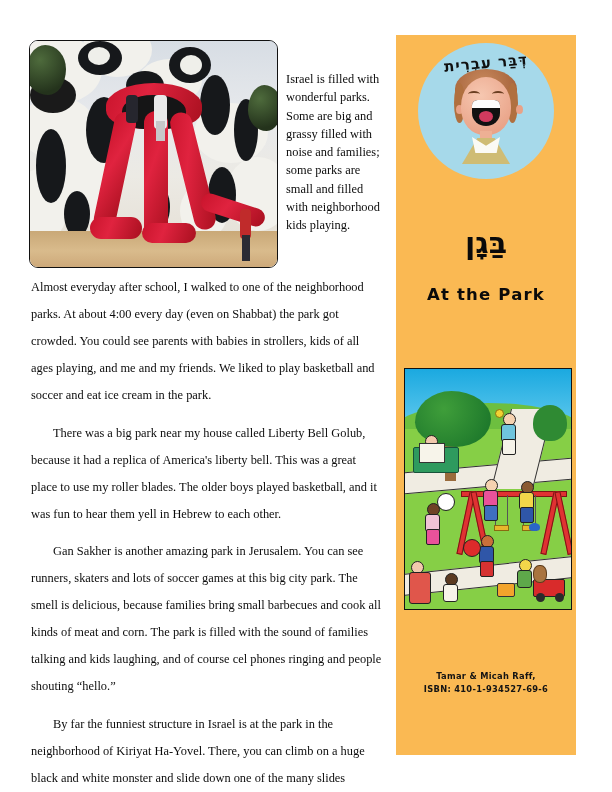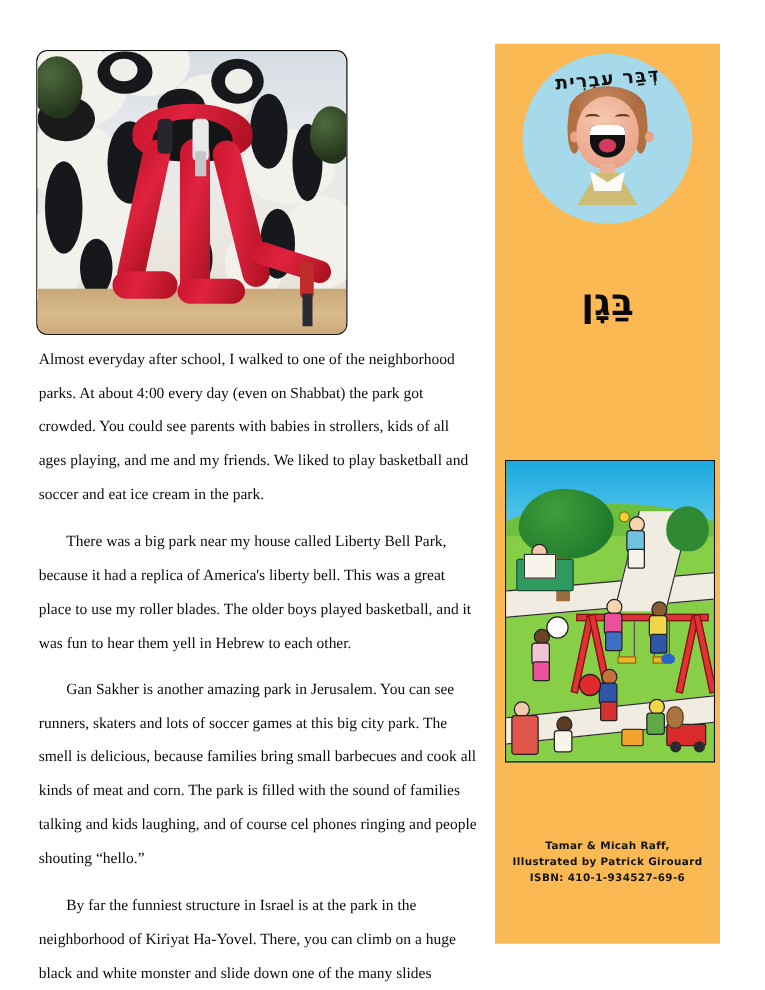--- a/index.html
+++ b/index.html
@@ -350,24 +350,25 @@
     <div class="red" style="left:112px; top:182px; width:54px; height:20px; border-radius:14px;"></div>
     <div class="red" style="left:170px; top:160px; width:66px; height:18px; transform: rotate(18deg); border-radius:12px;"></div>
 
     <div style="position:absolute; left:96px;  top:54px; width:12px; height:28px; background:#26262e; border-radius:4px;"></div>
     <div style="position:absolute; left:124px; top:54px; width:13px; height:34px; background:#e9e9ea; border-radius:4px;"></div>
     <div style="position:absolute; left:126px; top:80px; width:9px;  height:20px; background:#c7c7c9;"></div>
     <div style="position:absolute; left:210px; top:168px; width:11px; height:30px; background:#c02b2b; border-radius:4px;"></div>
     <div style="position:absolute; left:212px; top:194px; width:8px;  height:26px; background:#2b2b33;"></div>
   </div>
 
+  <div id="wraptext">Israel is filled with wonderful parks. Some are big and grassy filled with noise and families; some parks are small and filled with neighborhood kids playing.</div>
 
   <div id="bodytext">
     <p>Almost everyday after school, I walked to one of the neighborhood parks. At about 4:00 every day (even on Shabbat) the park got crowded. You could see parents with babies in strollers, kids of all ages playing, and me and my friends. We liked to play basketball and soccer and eat ice cream in the park.</p>
-    <p class="indent">There was a big park near my house called Liberty Bell Park, because it had a replica of America's liberty bell. This was a great place to use my roller blades. The older boys played basketball, and it was fun to hear them yell in Hebrew to each other.</p>
+    <p class="indent">There was a big park near my house called Liberty Bell Golub, because it had a replica of America's liberty bell. This was a great place to use my roller blades. The older boys played basketball, and it was fun to hear them yell in Hebrew to each other.</p>
     <p class="indent">Gan Sakher is another amazing park in Jerusalem. You can see runners, skaters and lots of soccer games at this big city park. The smell is delicious, because families bring small barbecues and cook all kinds of meat and corn. The park is filled with the sound of families talking and kids laughing, and of course cel phones ringing and people shouting “hello.”</p>
     <p class="indent"><span>By far the funniest structure in Israel is at the park in the neighborhood of Kiriyat Ha-Yovel. There, you can climb on a huge black and white monster and slide down one of the many slides coming out of his mouth. People come from all over Israel and the world to see the monster and take a picture. The monster structure is called </span><i>mefletzet</i><span>.</span></p>
   </div>
 
   <div id="sidebar">
 
     <div id="logo">
       <div id="logo-arc">דְּבַּר עִבְרִית</div>
       <div class="face-hair"></div>
       <div class="face-hair2"></div>
@@ -380,20 +381,21 @@
       <div class="face-mouth">
         <div class="face-teeth"></div>
         <div class="face-tongue"></div>
       </div>
       <div class="face-neck"></div>
       <div class="face-body"></div>
       <div class="face-collar"></div>
     </div>
 
     <div id="heb-title">בַּגָן</div>
+    <div id="en-title">At the Park</div>
 
     <div id="illus">
       <div class="il il-sky"></div>
       <div class="il il-hill-far"></div>
       <div class="il il-grass1"></div>
 
       <div class="il il-path" style="top:96px; transform: rotate(-5deg);"></div>
       <div class="il il-path" style="top:196px; transform: rotate(-6deg);"></div>
       <div class="il il-path" style="left:96px; top:40px; width:40px; height:80px; background:#f0ece2; border-left:1.2px solid #2f2f2f; border-right:1.2px solid #2f2f2f; border-top:none; border-bottom:none; transform: skewX(-14deg);"></div>
 
@@ -471,18 +473,17 @@
       <div class="wagon" style="left:128px; top:210px;"></div>
       <div class="wheel" style="left:131px; top:224px;"></div>
       <div class="wheel" style="left:150px; top:224px;"></div>
       <div style="position:absolute; left:128px; top:196px; width:12px; height:16px; border-radius:45%; background:#a9743f; border:1px solid #5d3d1c;"></div>
       <div style="position:absolute; left:92px; top:214px; width:16px; height:12px; background:#f2a42c; border:1px solid #333; border-radius:2px;"></div>
       <div style="position:absolute; left:124px; top:154px; width:11px; height:8px; border-radius:50% 50% 40% 40%; background:#2a66c8;"></div>
     </div>
 
     <div id="credits">
       <div>Tamar &amp; Micah Raff,</div>
-      <div>Illustrated by Patrick Girouard</div>
       <div>ISBN: 410-1-934527-69-6</div>
     </div>
 
   </div>
 </div>
 
 </body></html>

